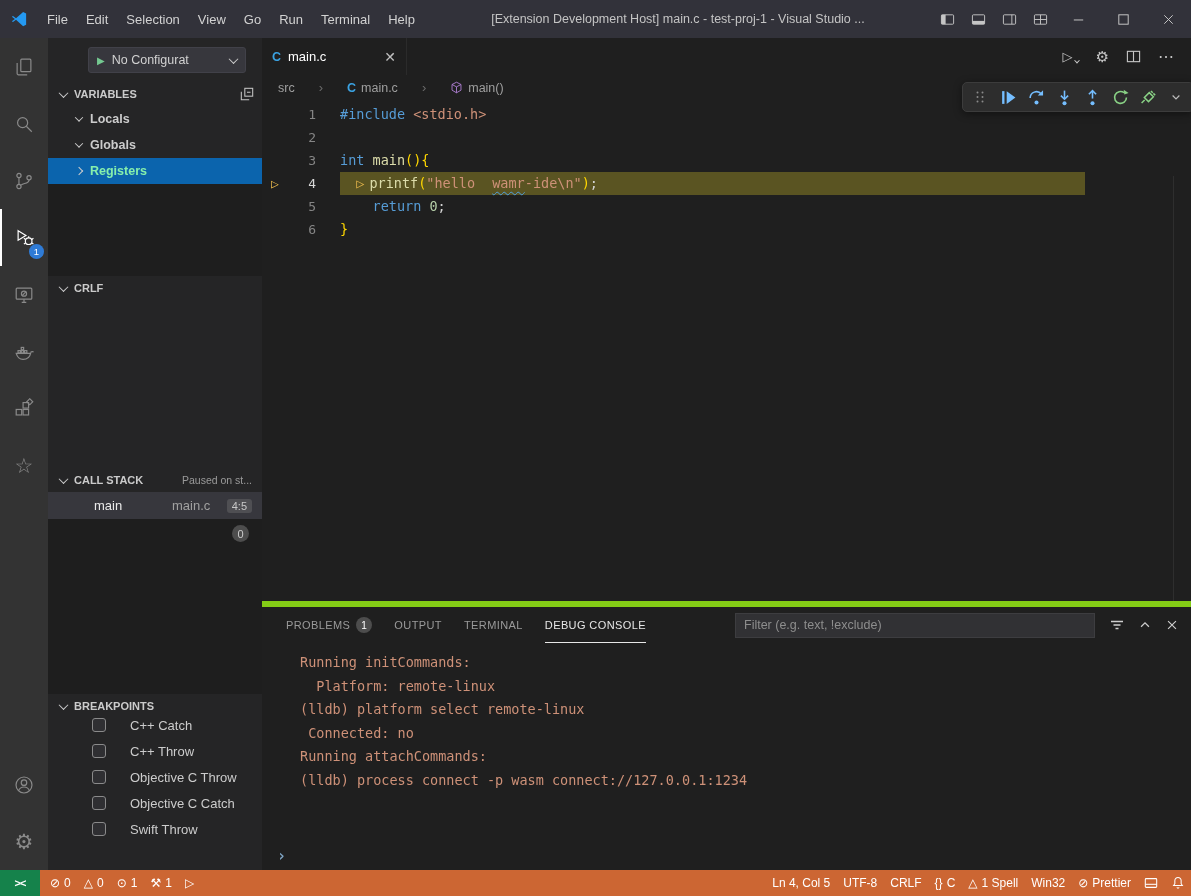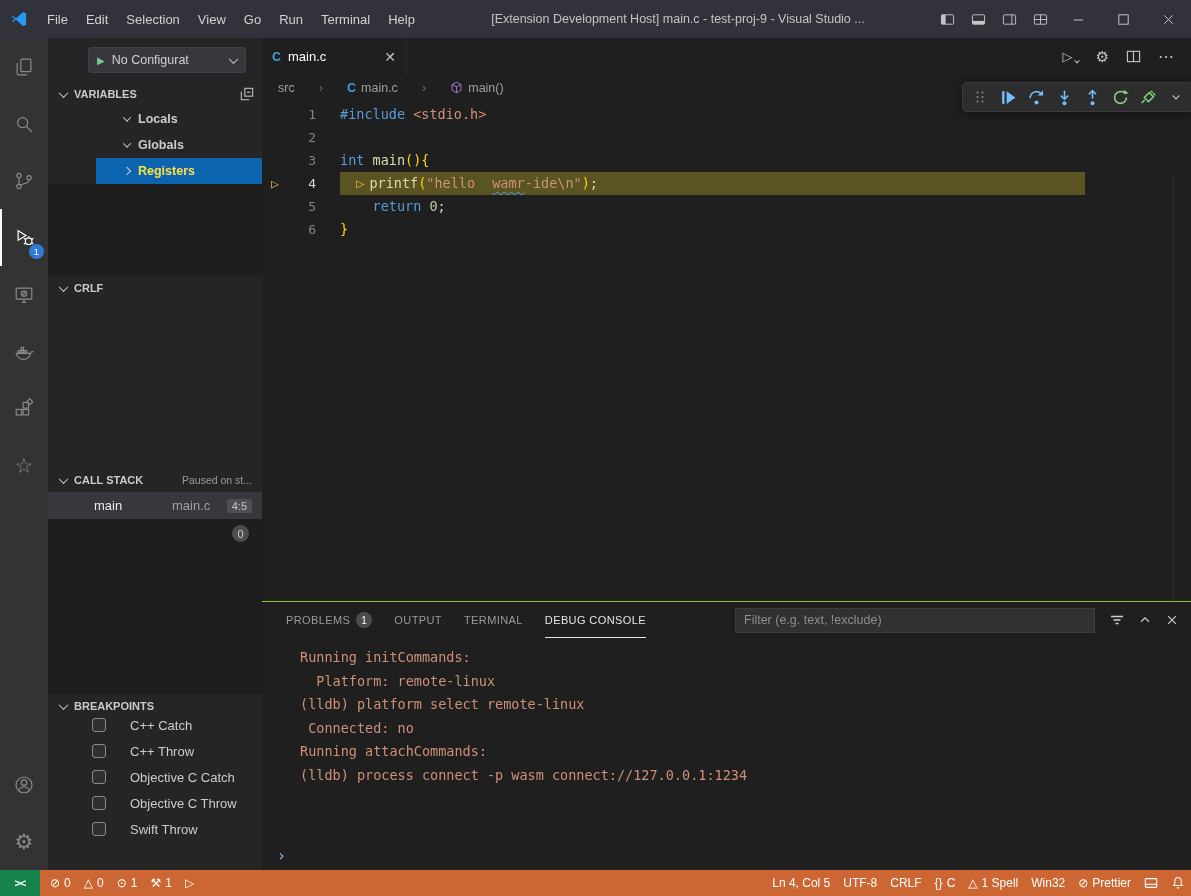--- a/index.html
+++ b/index.html
@@ -28,23 +28,23 @@
 
 .sidebar{width:214px;background:#252526;overflow:hidden;font-size:13px;display:flex;flex-direction:column;}
 .run-config-row{height:44px;flex:none;}
 .run-config{margin:9px 0 0 40px;width:158px;height:26px;background:#37373d;border:1px solid #414149;border-radius:3px;display:flex;align-items:center;padding:0 8px;gap:7px;font-size:12.5px;color:#d2d2d2;}
 .run-config .play{color:#74c991;font-size:10px;}
 .run-config .rc-chev{margin-left:auto;}
 .section-header{height:24px;flex:none;display:flex;align-items:center;padding:0 8px 0 12px;font-size:11px;font-weight:bold;color:#cbcbcb;}
 .section-header .chev{margin-right:7px;}
 .sh-status{margin-left:auto;font-weight:normal;font-size:10.5px;color:#9a9a9a;padding-right:2px;}
 .collapse-icon{margin-left:auto;}
-.tree-rows{flex:none;padding-left:48px;}
+.tree-rows{flex:none;}
 .tree-row{height:26px;display:flex;align-items:center;padding-left:28px;gap:8px;color:#ccc;font-weight:bold;font-size:12.5px;}
-.tree-row.selected{background:#0b64ad;color:#fde047;}
+.tree-row.selected{background:#0b64ad;color:#86efac;}
 .pane-dark{background:#1e1e1e;}
 .var-empty{height:92px;flex:none;}
 .watch-empty{height:168px;flex:none;}
 .stack-empty{height:175px;flex:none;position:relative;}
 .stack-frame{height:27px;flex:none;background:#37373d;display:flex;align-items:center;padding:0 10px 0 46px;}
 .sf-name{color:#eaeaea;width:78px;}
 .sf-file{color:#a0a0a0;}
 .sf-pos{margin-left:auto;background:#4f4f53;color:#c8c8c8;font-size:11px;border-radius:3px;padding:1px 5px;}
 .zero-badge{position:absolute;top:6px;right:13px;width:17px;height:17px;border-radius:50%;background:#4d4d4d;color:#ccc;font-size:11px;display:flex;align-items:center;justify-content:center;}
 .bp-rows{flex:none;}
@@ -78,21 +78,21 @@
 .lcontent{margin-left:24px;white-space:pre;color:#d4d4d4;}
 .code-line.current .lcontent{background:#5a5422;width:745px;}
 .code-line.current .lnum{color:#d7d7d7;}
 .inline-arrow{color:#e8b84b;padding-right:5px;}
 .tok-kw{color:#569cd6}.tok-fn{color:#dcdcaa}.tok-str{color:#ce9178}.tok-num{color:#b5cea8}.tok-pl{color:#d4d4d4}.tok-br{color:#ffd700}
 .squiggle{text-decoration:underline;text-decoration-style:wavy;text-decoration-color:#4fa1e0;text-decoration-thickness:1px;text-underline-offset:3px;margin-left:9px;}
 .debug-toolbar{position:absolute;left:700px;top:44px;display:flex;align-items:center;gap:2px;background:#2d2d2d;border:1px solid #3c3c3c;border-radius:5px;padding:2px 4px;box-shadow:0 2px 8px rgba(0,0,0,.45);z-index:6;}
 .dbg-btn{width:26px;height:24px;display:flex;align-items:center;justify-content:center;border-radius:4px;}
 .scroll-rule{position:absolute;left:911px;top:76px;width:1px;height:478px;background:#2e2e2e;}
 
-.panel{height:269px;flex:none;border-top:1px solid #84cc16;position:relative;display:flex;flex-direction:column;}
+.panel{height:269px;flex:none;border-top:6px solid #84cc16;position:relative;display:flex;flex-direction:column;}
 .panel-header{height:36px;flex:none;display:flex;align-items:center;padding:0 12px 0 24px;}
 .panel-tab{position:relative;height:36px;margin-right:22px;font-size:11px;letter-spacing:.4px;color:#9a9a9a;display:flex;align-items:center;gap:6px;}
 .panel-tab.active{color:#e7e7e7;box-shadow:inset 0 -1px 0 #e7e7e7;}
 .panel-badge{background:#4d4d4d;color:#fff;border-radius:50%;min-width:16px;height:16px;font-size:10px;display:flex;align-items:center;justify-content:center;}
 .filter-input{margin-left:auto;width:360px;height:25px;background:#313134;border:1px solid #3d3d40;color:#ccc;font-size:12.5px;padding:0 8px;outline:none;font-family:"Liberation Sans",sans-serif;}
 .filter-input::placeholder{color:#8e8e8e;}
 .panel-icons{display:flex;gap:13px;margin-left:14px;align-items:center;}
 .console{padding:8px 0 0 38px;font-family:"DejaVu Sans Mono",monospace;font-size:13.5px;line-height:23.5px;color:#ce9178;white-space:pre;flex:1;overflow:hidden;}
 .prompt{position:absolute;left:15px;bottom:5px;color:#7ea4c4;font-size:15px;font-weight:bold;font-family:"DejaVu Sans Mono",monospace;}
 
@@ -117,21 +117,21 @@
     <nav class="menus">
         <span class="menu-item">File</span>
         <span class="menu-item">Edit</span>
         <span class="menu-item">Selection</span>
         <span class="menu-item">View</span>
         <span class="menu-item">Go</span>
         <span class="menu-item">Run</span>
         <span class="menu-item">Terminal</span>
         <span class="menu-item">Help</span>
       </nav>
-    <div class="win-title">[Extension Development Host] main.c - test-proj-9 - Visual Studio ...</div>
+    <div class="win-title">[Extension Development Host] main.c - test-proj-1 - Visual Studio ...</div>
     <div class="win-controls">
       <span class="wc">
           <svg width="15" height="15" viewBox="0 0 16 16" fill="none" stroke="#c5c5c5">
             <rect x="1.5" y="3" width="13" height="10" rx="1"></rect>
             <rect x="1.5" y="3" width="4.5" height="10" fill="#c5c5c5" stroke="none"></rect>
           </svg>
         </span>
       <span class="wc">
           <svg width="15" height="15" viewBox="0 0 16 16" fill="none" stroke="#c5c5c5">
             <rect x="1.5" y="3" width="13" height="10" rx="1"></rect>
@@ -317,25 +317,25 @@
           <div class="bp-row">
             <span class="checkbox"></span>
             <span class="bp-label">C++ Catch</span>
           </div>
           <div class="bp-row">
             <span class="checkbox"></span>
             <span class="bp-label">C++ Throw</span>
           </div>
           <div class="bp-row">
             <span class="checkbox"></span>
-            <span class="bp-label">Objective C Catch</span>
+            <span class="bp-label">Objective C Throw</span>
           </div>
           <div class="bp-row">
             <span class="checkbox"></span>
-            <span class="bp-label">Objective C Throw</span>
+            <span class="bp-label">Objective C Catch</span>
           </div>
           <div class="bp-row">
             <span class="checkbox"></span>
             <span class="bp-label">Swift Throw</span>
           </div>
         </div>
     </aside>
 
     <main class="editor-area">
       <div class="tabbar">

